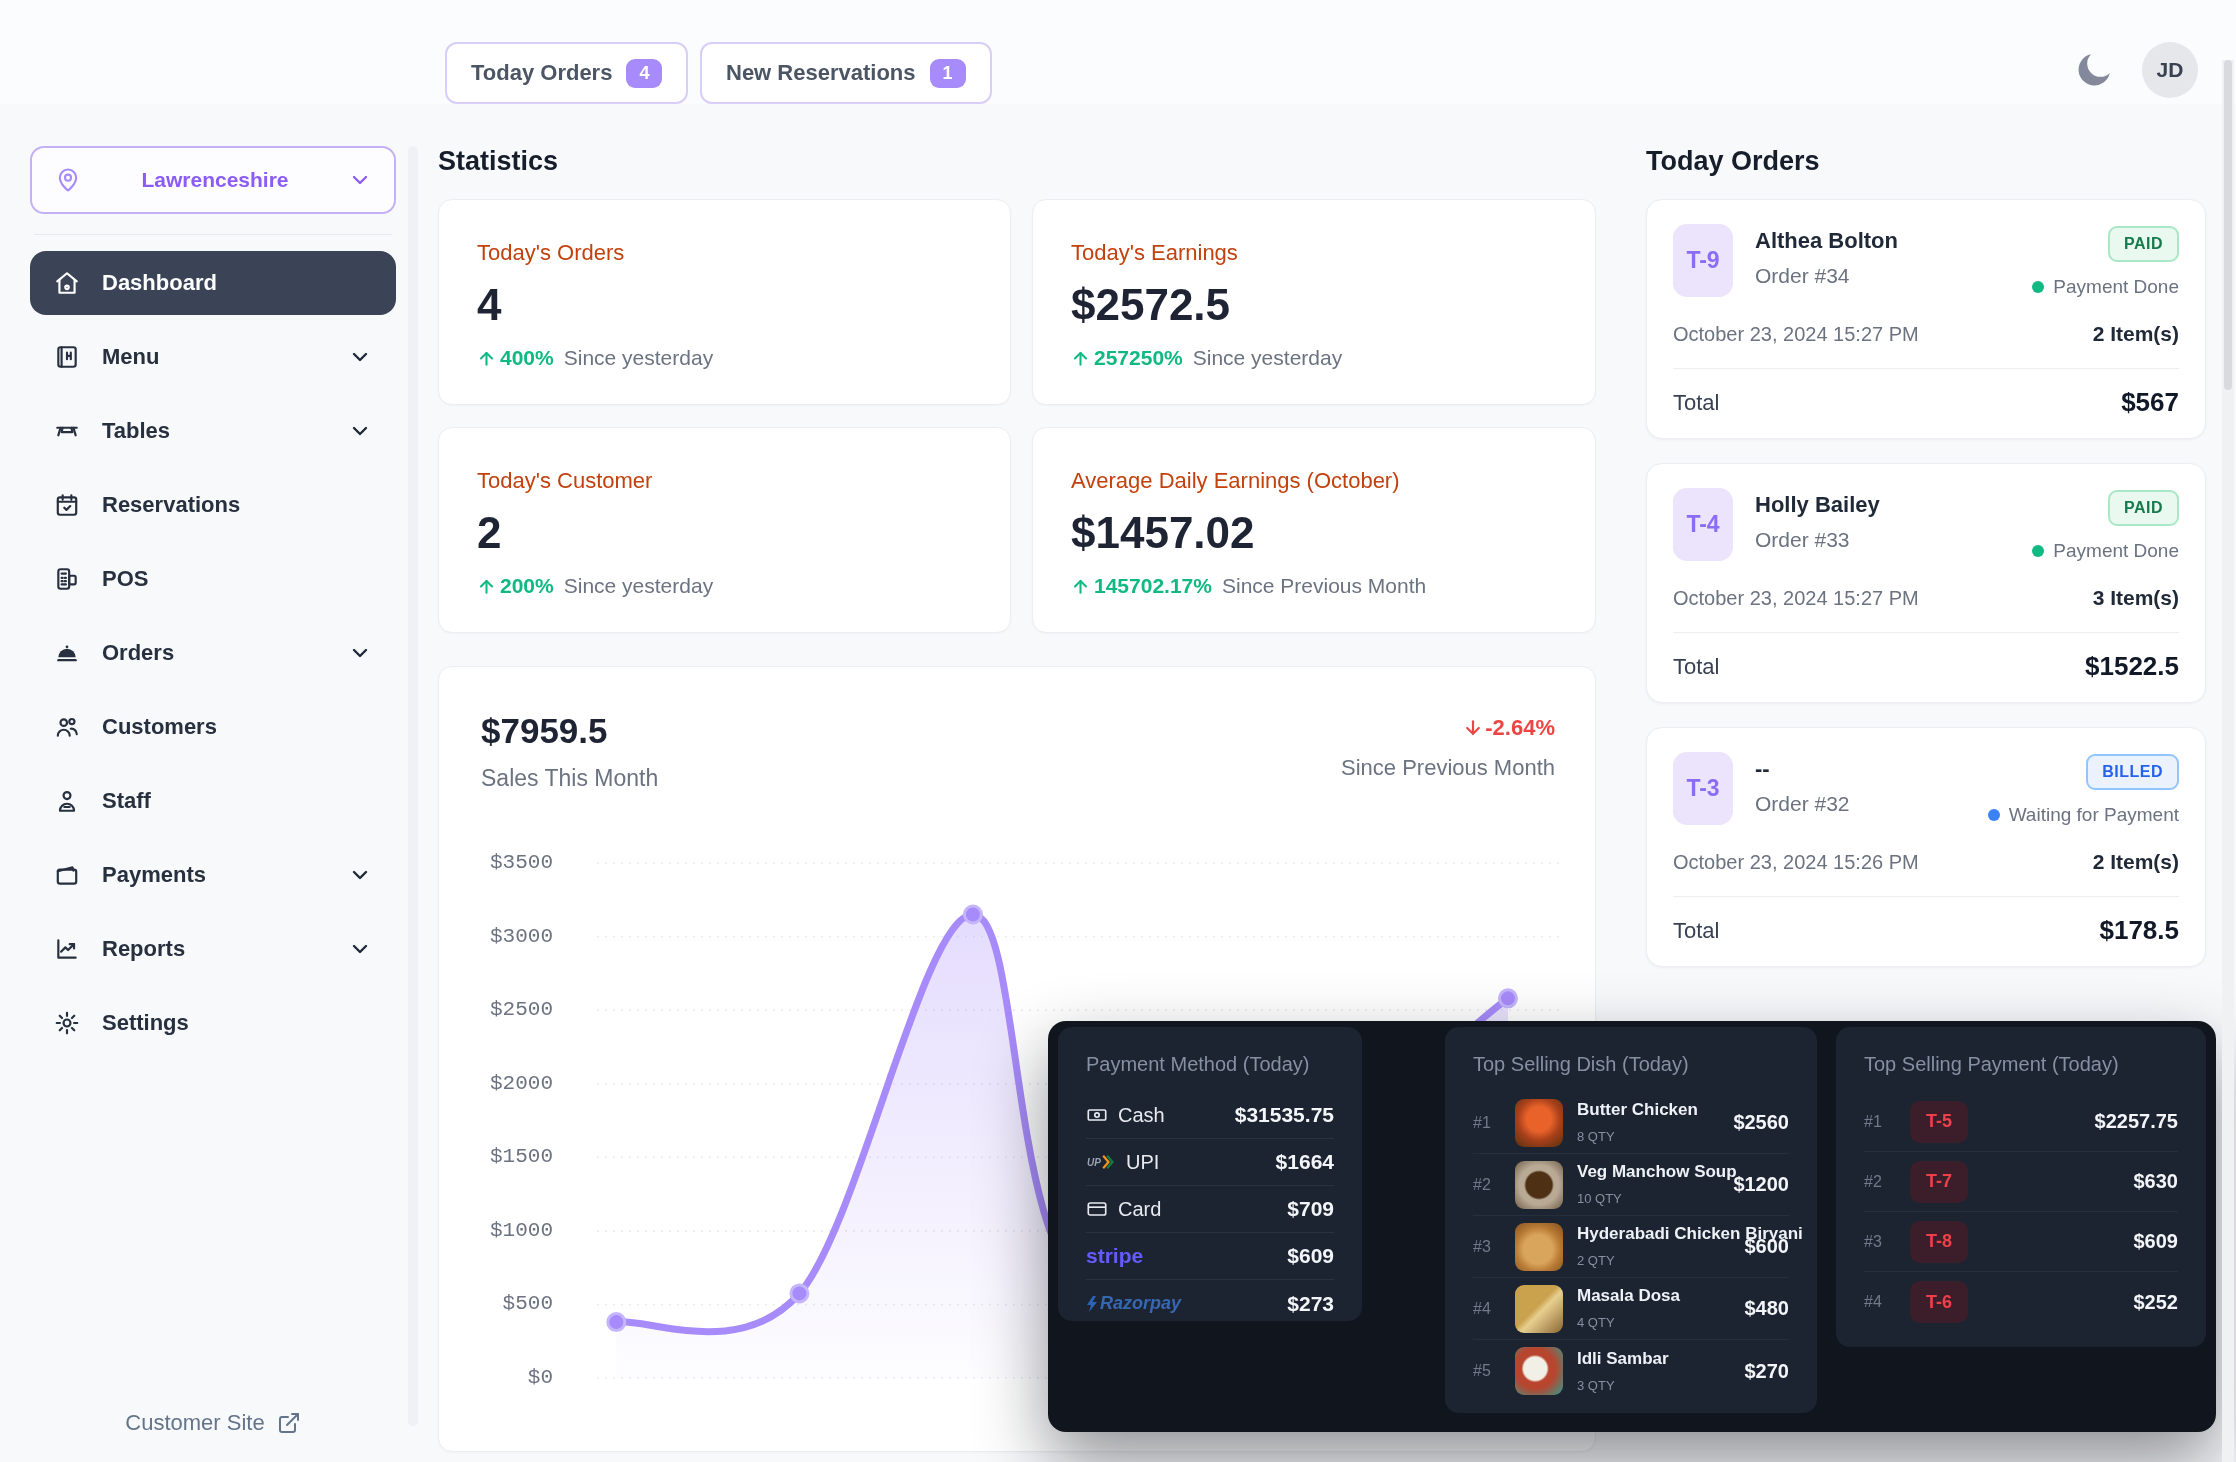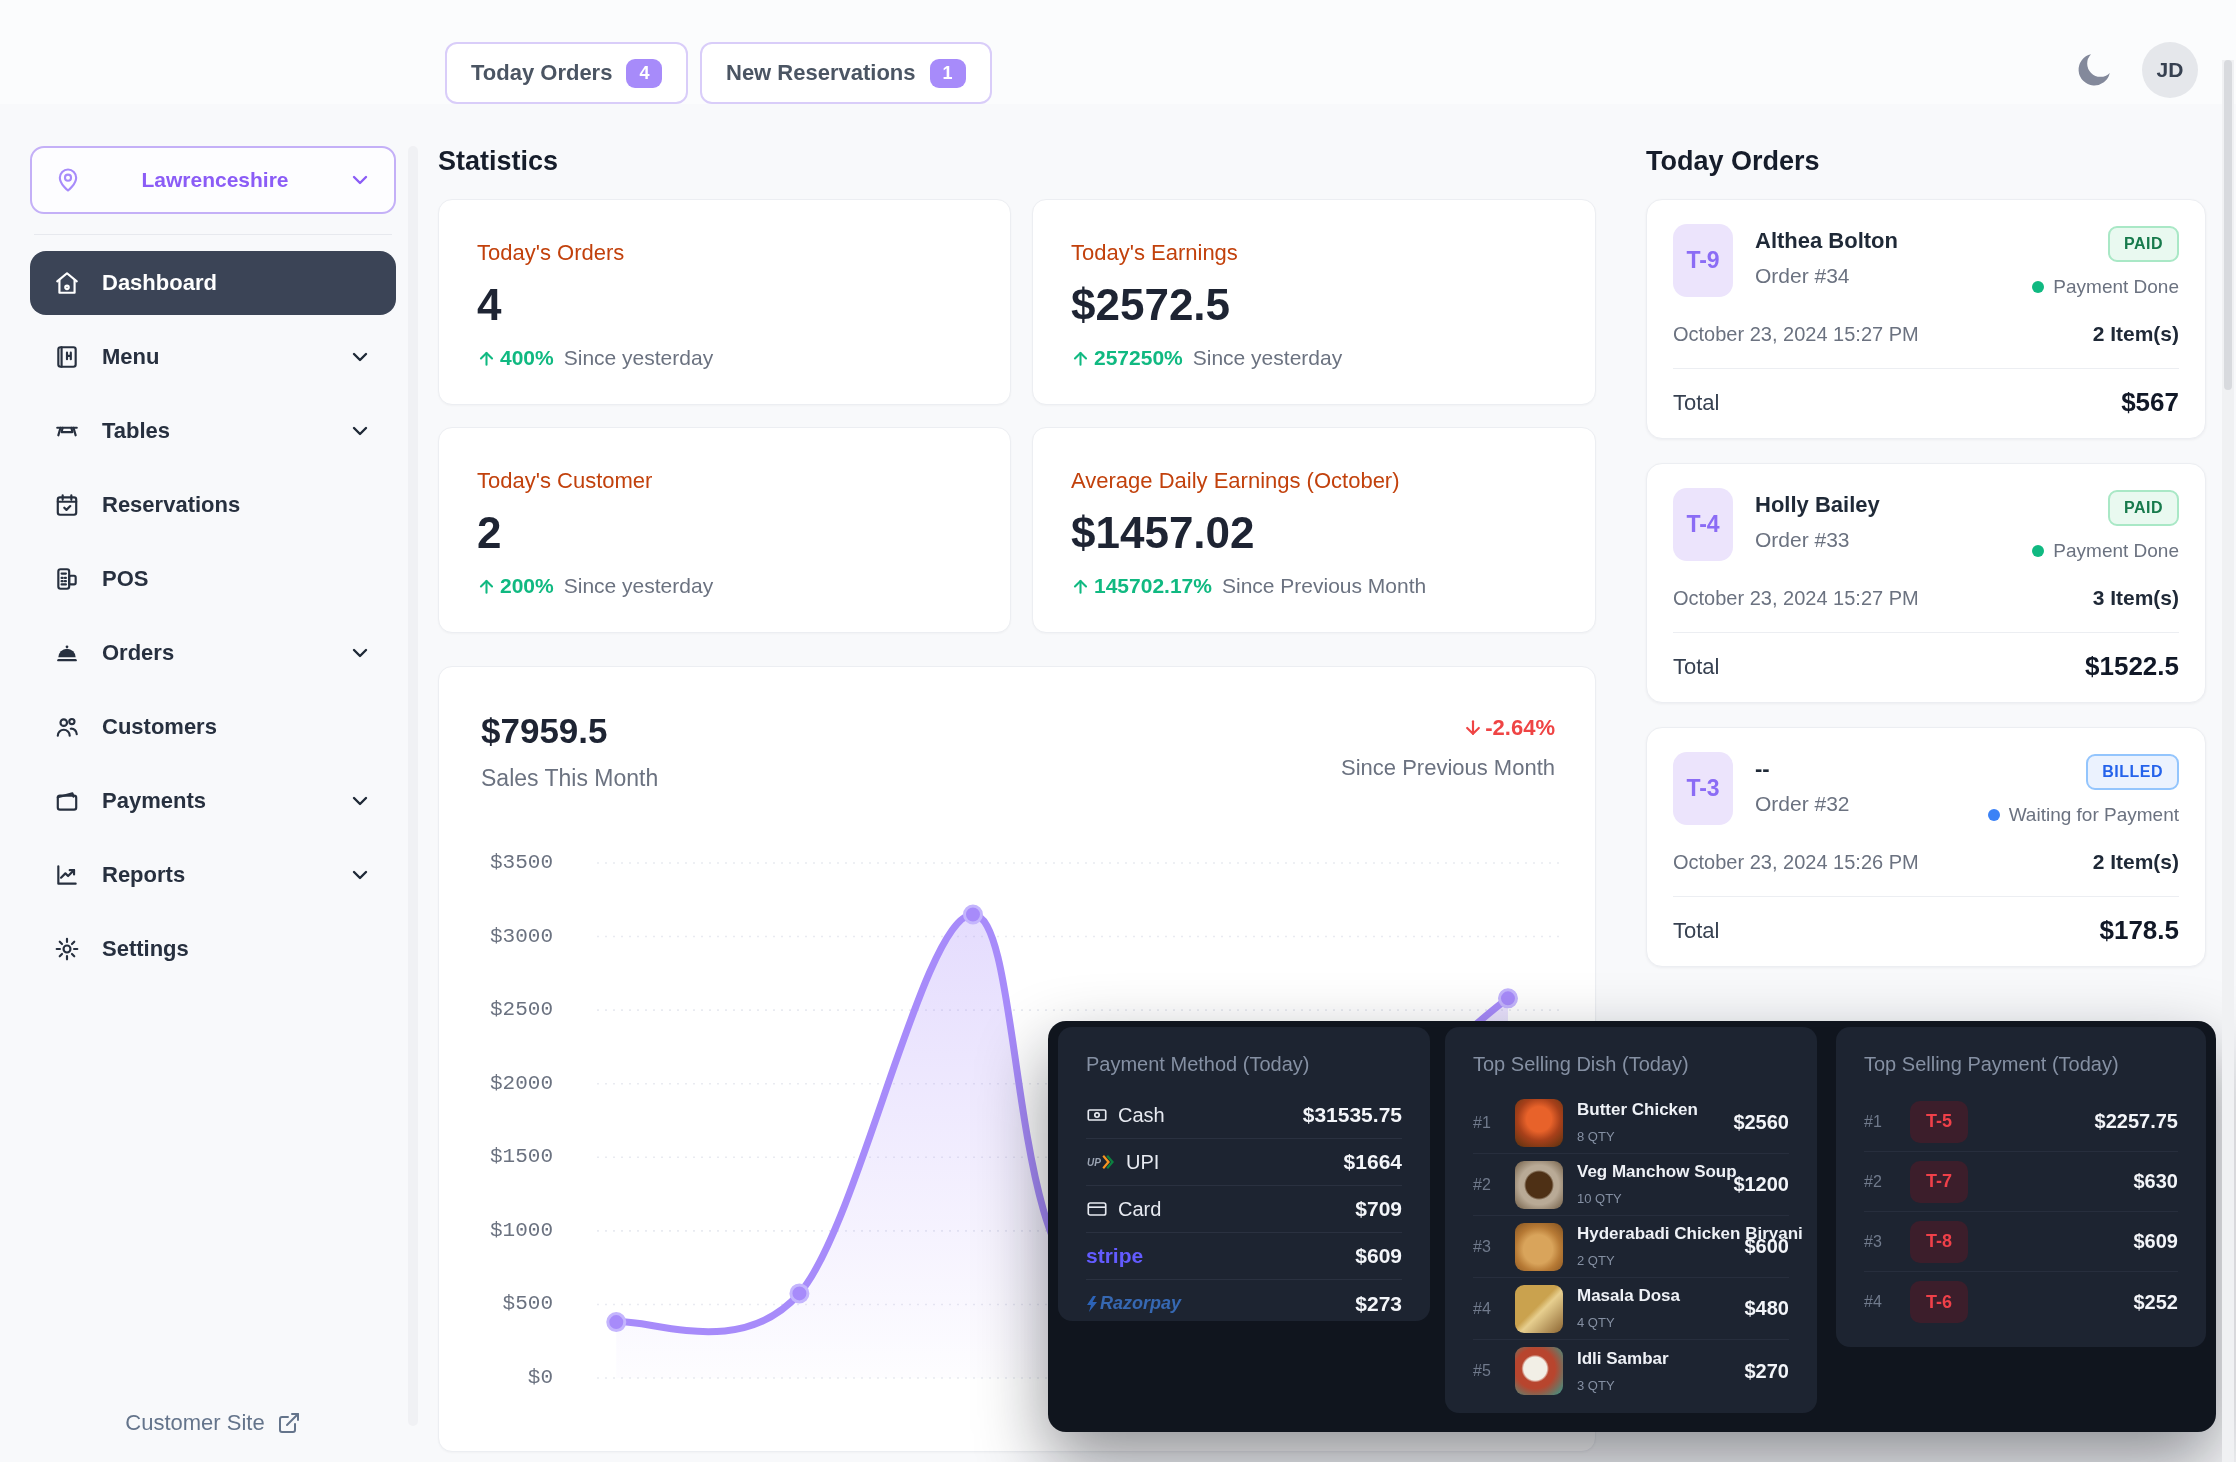--- a/index.html
+++ b/index.html
@@ -85,21 +85,21 @@
   .oc-items { color:#1f2937; font-size:21px; font-weight:700; }
   .oc-divider { height:1px; background:#eceef2; margin:22px 0 18px 0; }
   .oc-row3 { display:flex; justify-content:space-between; align-items:center; }
   .oc-total-label { color:#374151; font-size:22px; }
   .oc-total { color:#111827; font-size:26px; font-weight:700; }
 
   
   .dark-overlay { position:absolute; left:1048px; top:1021px; width:1168px; height:411px;
                   background:#10151e; border-radius:18px; box-shadow:0 30px 70px rgba(10,14,22,.45); }
   .dk-panel { position:absolute; background:#1d2431; border-radius:14px; padding:26px 28px; }
-  .dk-panel.p1 { left:10px; top:6px; width:372px; height:294px; }
+  .dk-panel.p1 { left:10px; top:6px; width:304px; height:294px; }
   .dk-panel.p2 { left:397px; top:6px; width:372px; height:386px; }
   .dk-panel.p3 { left:788px; top:6px; width:370px; height:320px; }
   .dk-title { color:#8590a3; font-size:20px; margin-bottom:16px; }
   .pm-row { display:flex; align-items:center; height:47px; border-bottom:1px solid #2a3140; }
   .pm-row:last-child { border-bottom:none; }
   .pm-row .pm-label { color:#e7eaf1; font-size:20px; display:flex; align-items:center; gap:10px; }
   .pm-row .pm-amt { margin-left:auto; color:#f3f5f9; font-size:21px; font-weight:700; }
   .wordmark-stripe { color:#635bff; font-weight:700; font-size:21px; }
   .wordmark-razorpay { color:#3b74c9; font-weight:700; font-style:italic; font-size:18px; opacity:.85;
                        display:flex; align-items:center; gap:2px; }
@@ -222,20 +222,28 @@
       <svg width="26" height="26" viewBox="0 0 24 24" fill="none" stroke="currentColor" stroke-width="2" stroke-linecap="round" stroke-linejoin="round">
           <circle cx="9" cy="8" r="3"></circle>
           <path d="M3.5 20a5.5 5.5 0 0 1 11 0"></path>
           <circle cx="16.5" cy="7" r="2.4"></circle>
           <path d="M15.5 13.6a5 5 0 0 1 5.5 5"></path>
         </svg>
       <span class="nav-label">Customers</span>
     </div>
     <div class="nav-item">
       <svg width="26" height="26" viewBox="0 0 24 24" fill="none" stroke="currentColor" stroke-width="2" stroke-linecap="round" stroke-linejoin="round">
+          <circle cx="12" cy="7" r="3.2"></circle>
+          <path d="M5.5 21a6.5 6.5 0 0 1 13 0z"></path>
+          <path d="M9.5 17.5h5"></path>
+        </svg>
+      <span class="nav-label">Staff</span>
+    </div>
+    <div class="nav-item">
+      <svg width="26" height="26" viewBox="0 0 24 24" fill="none" stroke="currentColor" stroke-width="2" stroke-linecap="round" stroke-linejoin="round">
           <rect x="3.5" y="7" width="17" height="13" rx="2"></rect>
           <path d="M3.5 8.5 17 5l1 3"></path>
         </svg>
       <span class="nav-label">Payments</span>
       <svg class="nav-chevron" width="24" height="24" viewBox="0 0 24 24" fill="none" stroke="currentColor" stroke-width="2.4" stroke-linecap="round" stroke-linejoin="round">
           <polyline points="6 9 12 15 18 9"></polyline>
         </svg>
     </div>
     <div class="nav-item">
       <svg width="26" height="26" viewBox="0 0 24 24" fill="none" stroke="currentColor" stroke-width="2" stroke-linecap="round" stroke-linejoin="round">

